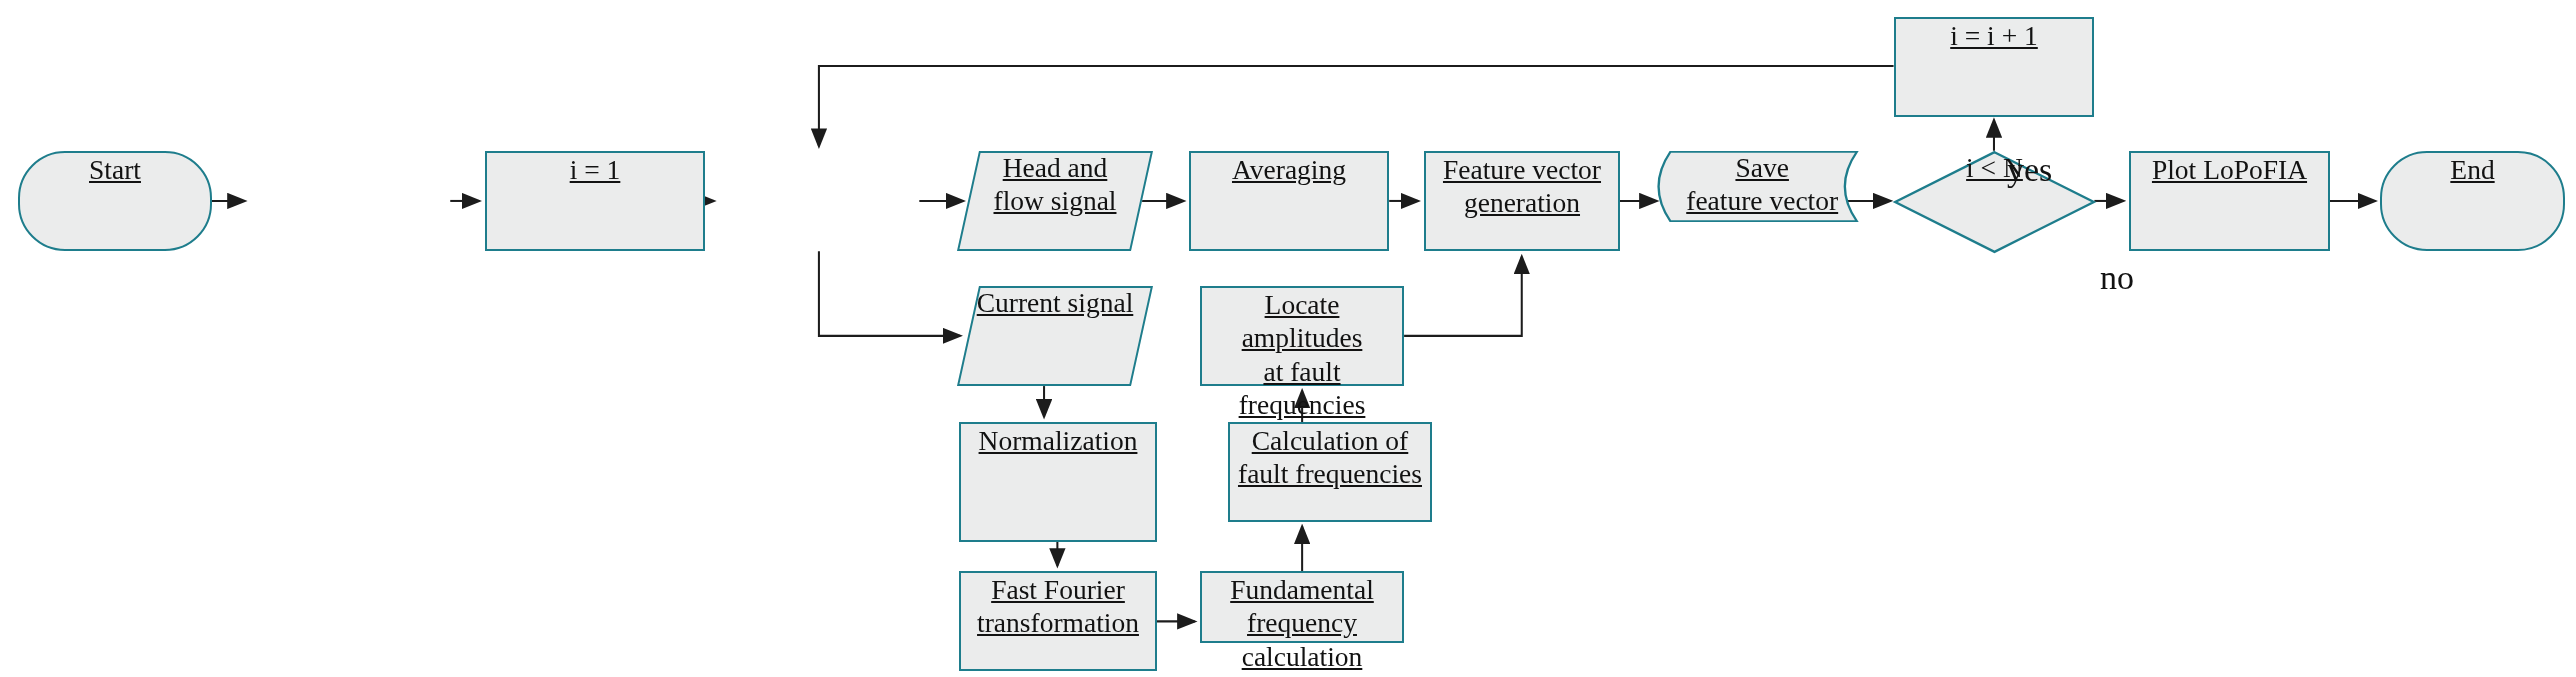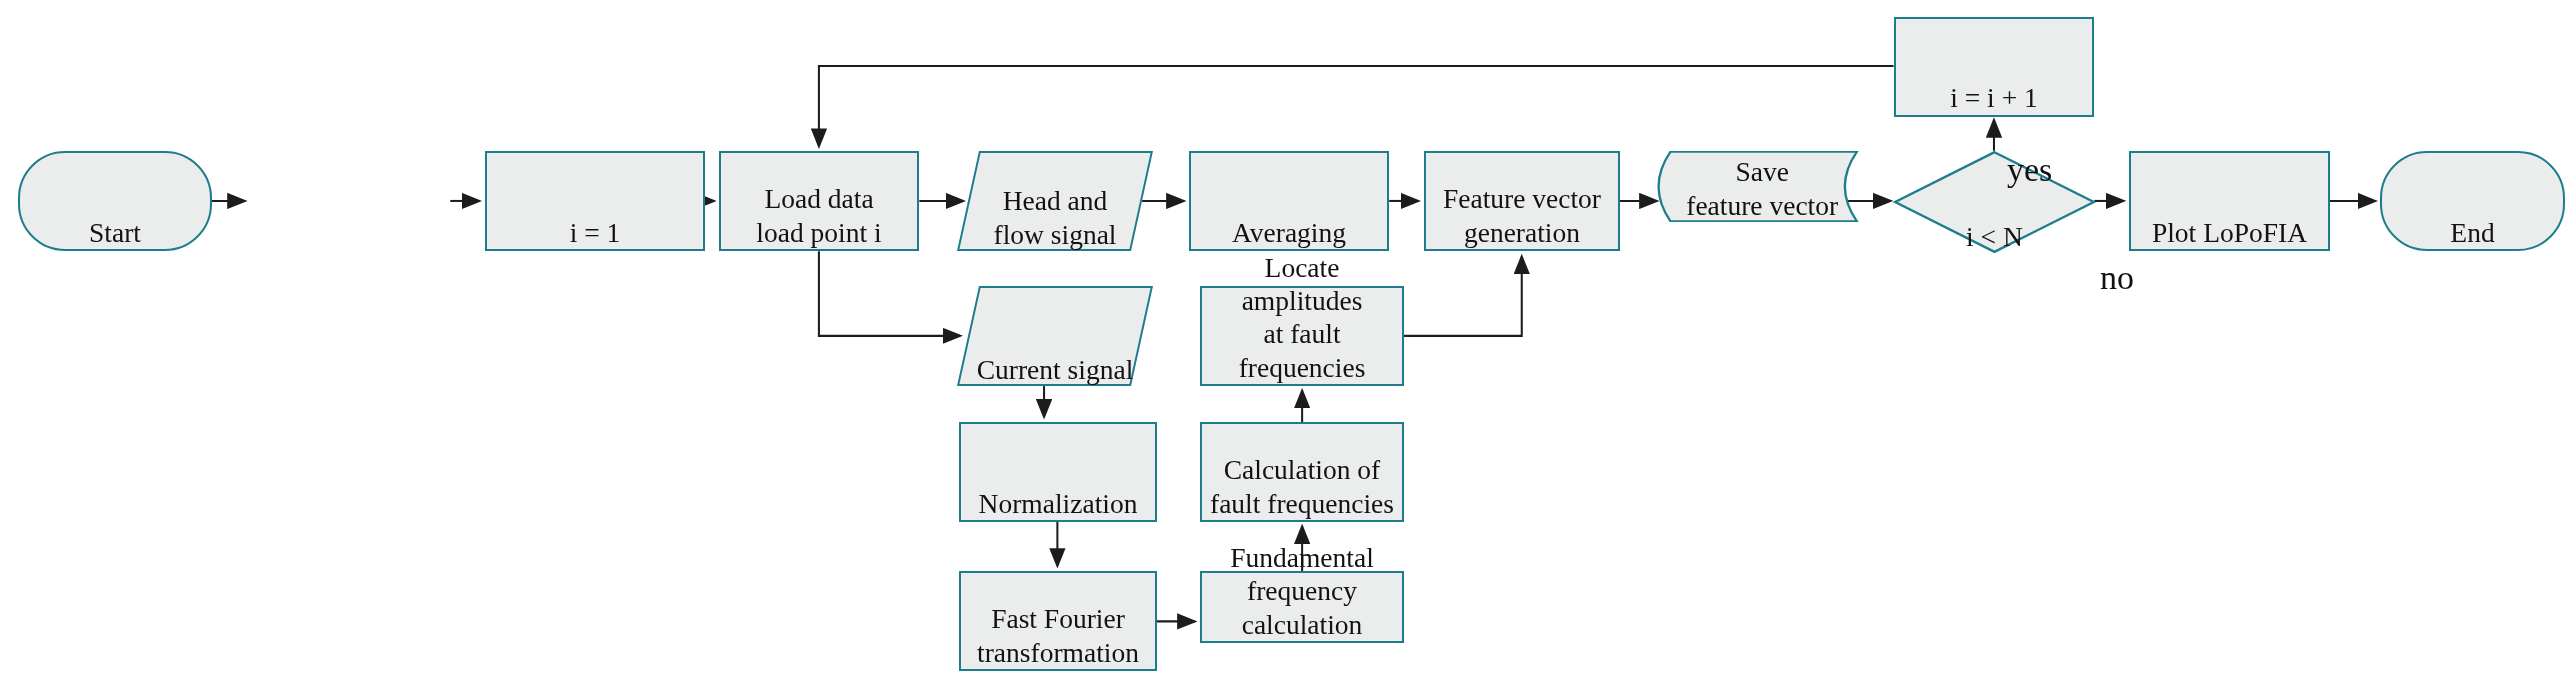--- a/index.html
+++ b/index.html
@@ -12,21 +12,21 @@
   }
   html,body{margin:0;padding:0;background:var(--canvas-bg);}
   .canvas{
     position:relative;width:2576px;height:678px;background:var(--canvas-bg);
     font-family:"Liberation Serif","DejaVu Serif",serif;color:var(--label);
     overflow:hidden;
   }
   #connectors{position:absolute;left:0;top:0;width:2576px;height:678px;}
   #connectors polyline{fill:none;stroke:var(--connector);stroke-width:2.6;}
   #arrowhead path{fill:var(--connector);}
-  .node{position:absolute;display:flex;align-items:flex-end;justify-content:center;}
+  .node{position:absolute;display:flex;align-items:flex-start;justify-content:center;text-decoration:underline;}
   .shape-rect{background:var(--node-fill);border:2.4px solid var(--node-border);box-sizing:border-box;}
   .shape-terminator{background:var(--node-fill);border:2.4px solid var(--node-border);border-radius:47px;box-sizing:border-box;}
   .para-bg{position:absolute;top:0;bottom:0;left:11px;right:11px;background:var(--node-fill);
     border:2.4px solid var(--node-border);box-sizing:border-box;transform:skewX(-12.4deg);}
   .node-svg{position:absolute;left:0;top:0;width:100%;height:100%;overflow:visible;}
   .node-svg .shape{fill:var(--node-fill);stroke:var(--node-border);stroke-width:3;}
   .label{
     position:relative;z-index:1;width:max-content;max-width:none;
     white-space:pre-line;text-align:center;font-size:27.5px;line-height:1.21;color:var(--label);
   }
@@ -67,24 +67,20 @@
 
   <div class="node shape-terminator" style="left:18px;top:151px;width:194px;height:100px">
     <div class="label">Start</div>
   </div>
 
 
   <div class="node shape-rect" style="left:485px;top:151px;width:220px;height:100px">
     <div class="label">i = 1</div>
   </div>
 
-  <div class="node shape-rect" style="left:719px;top:151px;width:200px;height:100px">
-    <div class="label">Load data
-load point i</div>
-  </div>
 
   <div class="node" style="left:957px;top:151px;width:196px;height:100px">
     <div class="para-bg"></div>
     <div class="label">Head and
 flow signal</div>
   </div>
 
   <div class="node shape-rect" style="left:1189px;top:151px;width:200px;height:100px">
     <div class="label">Averaging</div>
   </div>
@@ -119,36 +115,36 @@
 
   <div class="node shape-terminator" style="left:2380px;top:151px;width:185px;height:100px">
     <div class="label">End</div>
   </div>
 
   <div class="node" style="left:957px;top:286px;width:196px;height:100px">
     <div class="para-bg"></div>
     <div class="label">Current signal</div>
   </div>
 
-  <div class="node shape-rect" style="left:959px;top:422px;width:198px;height:100px">
+  <div class="node shape-rect" style="left:959px;top:422px;width:198px;height:120px">
     <div class="label">Normalization</div>
   </div>
 
   <div class="node shape-rect" style="left:959px;top:571px;width:198px;height:100px">
     <div class="label">Fast Fourier
 transformation</div>
   </div>
 
   <div class="node shape-rect" style="left:1200px;top:571px;width:204px;height:72px">
     <div class="label">Fundamental
 frequency
 calculation</div>
   </div>
 
-  <div class="node shape-rect" style="left:1200px;top:422px;width:204px;height:100px">
+  <div class="node shape-rect" style="left:1228px;top:422px;width:204px;height:100px">
     <div class="label">Calculation of
 fault frequencies</div>
   </div>
 
   <div class="node shape-rect" style="left:1200px;top:286px;width:204px;height:100px">
     <div class="label">Locate amplitudes
 at fault
 frequencies</div>
   </div>
 

